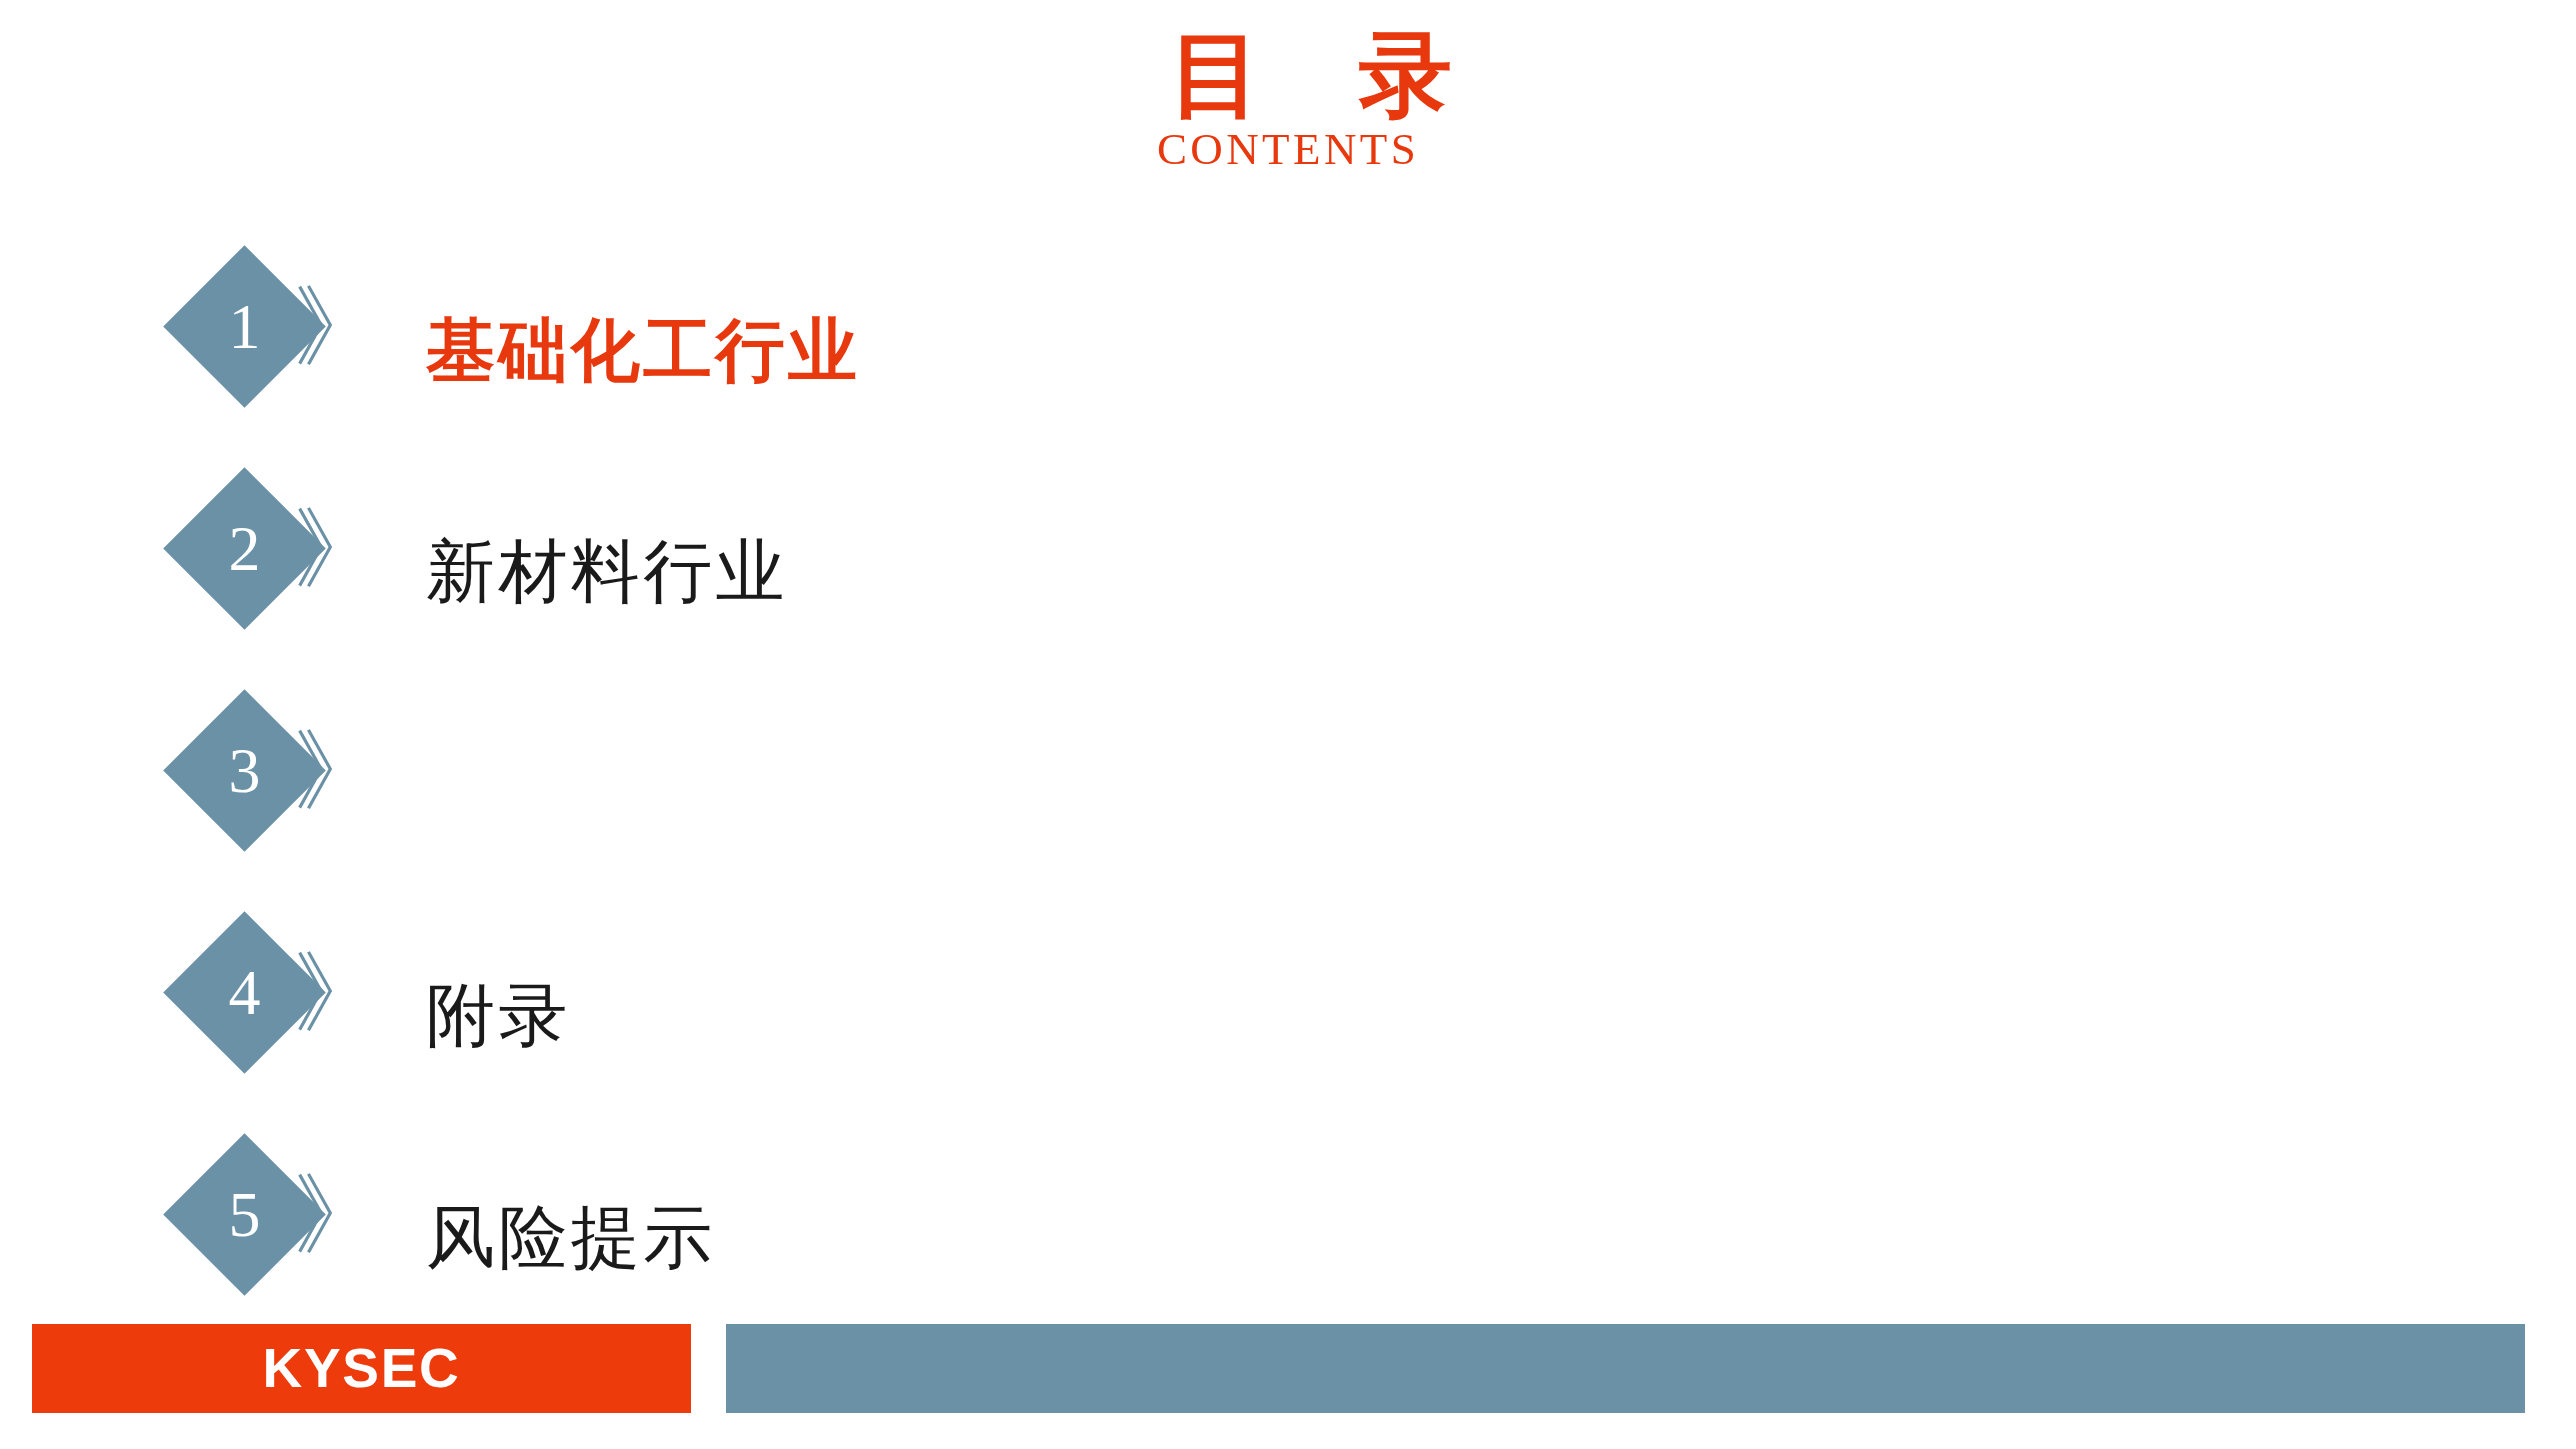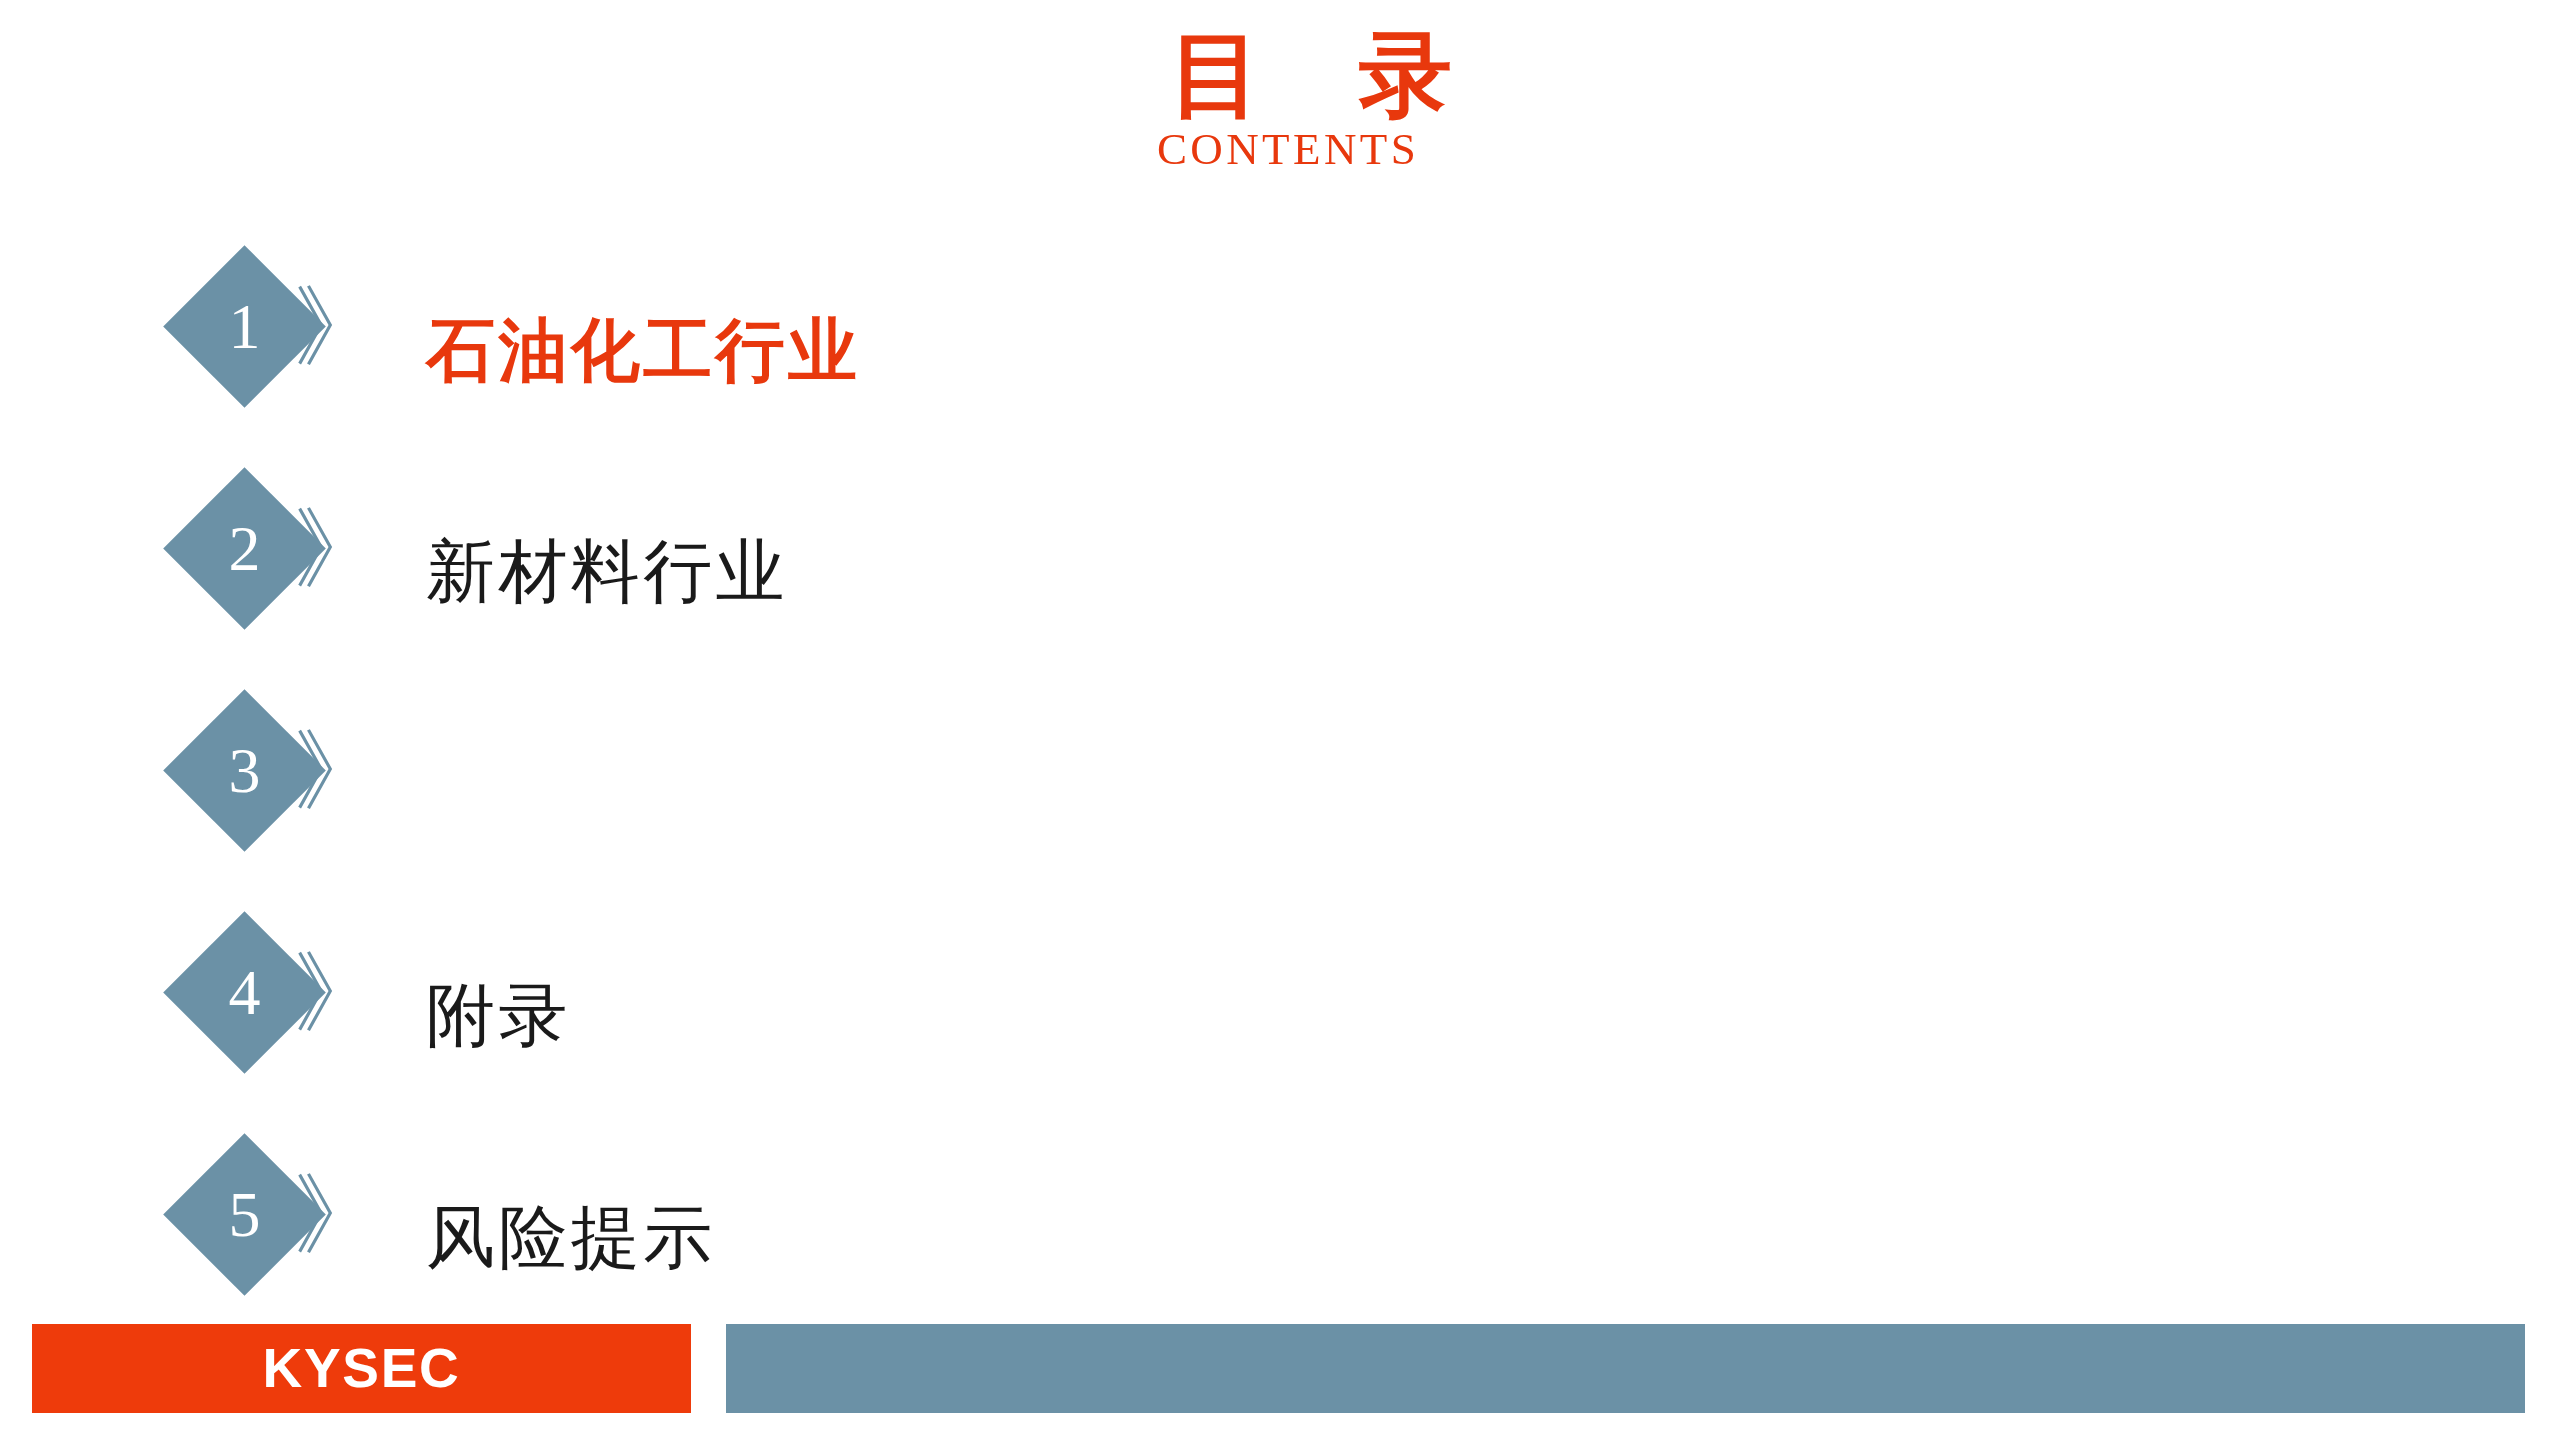--- a/index.html
+++ b/index.html
@@ -149,21 +149,21 @@
   </div>
 
   <div id="toc-list">
       <div class="toc-row">
         <div class="marker">
           <span class="chev chev-left">《</span>
           <span class="chev chev-right">》</span>
           <div class="diamond"></div>
           <div class="diamond-num">1</div>
         </div>
-        <div class="toc-label accent">石油化工行业</div>
+        <div class="toc-label accent">基础化工行业</div>
       </div>
       <div class="toc-row">
         <div class="marker">
           <span class="chev chev-left">《</span>
           <span class="chev chev-right">》</span>
           <div class="diamond"></div>
           <div class="diamond-num">2</div>
         </div>
         <div class="toc-label">新材料行业</div>
       </div>

